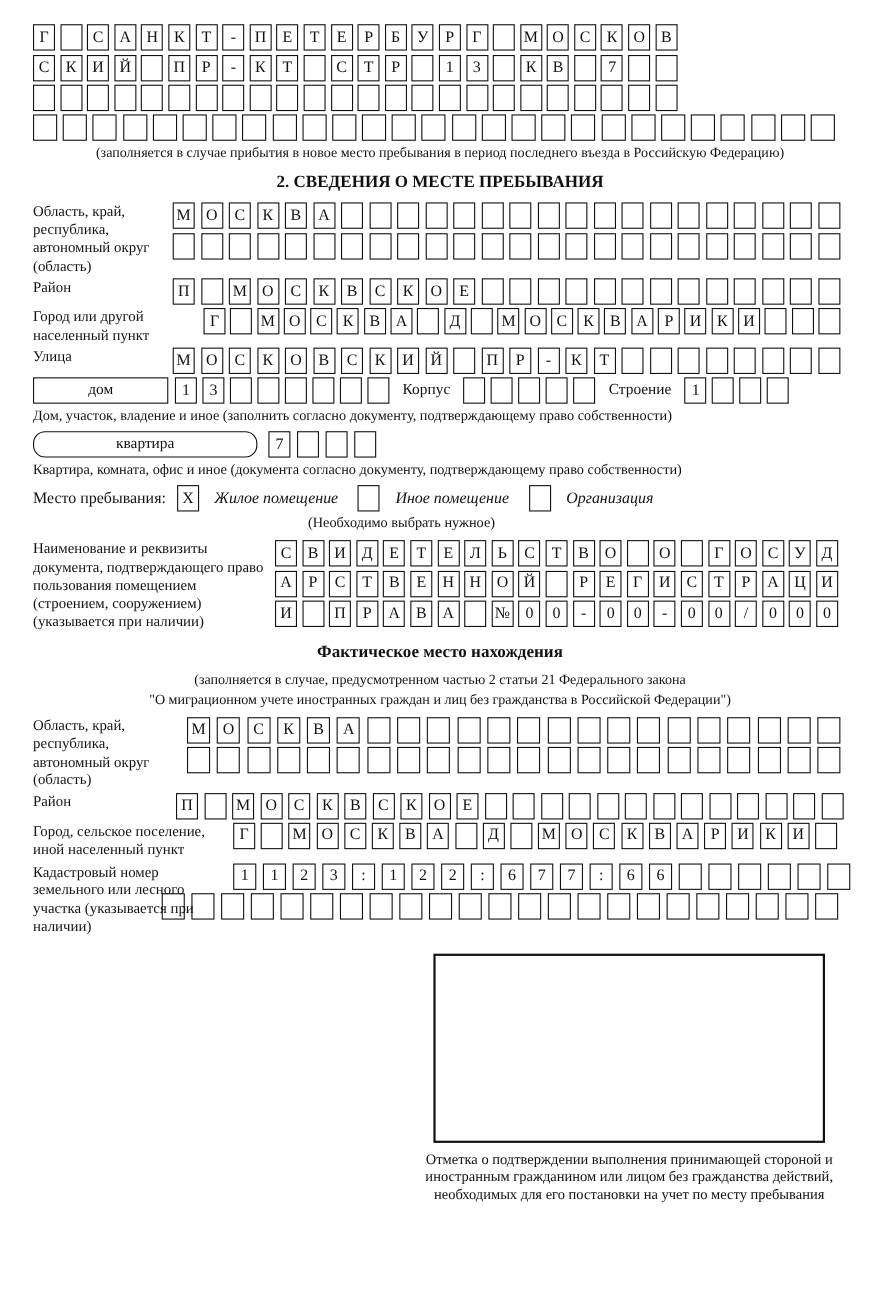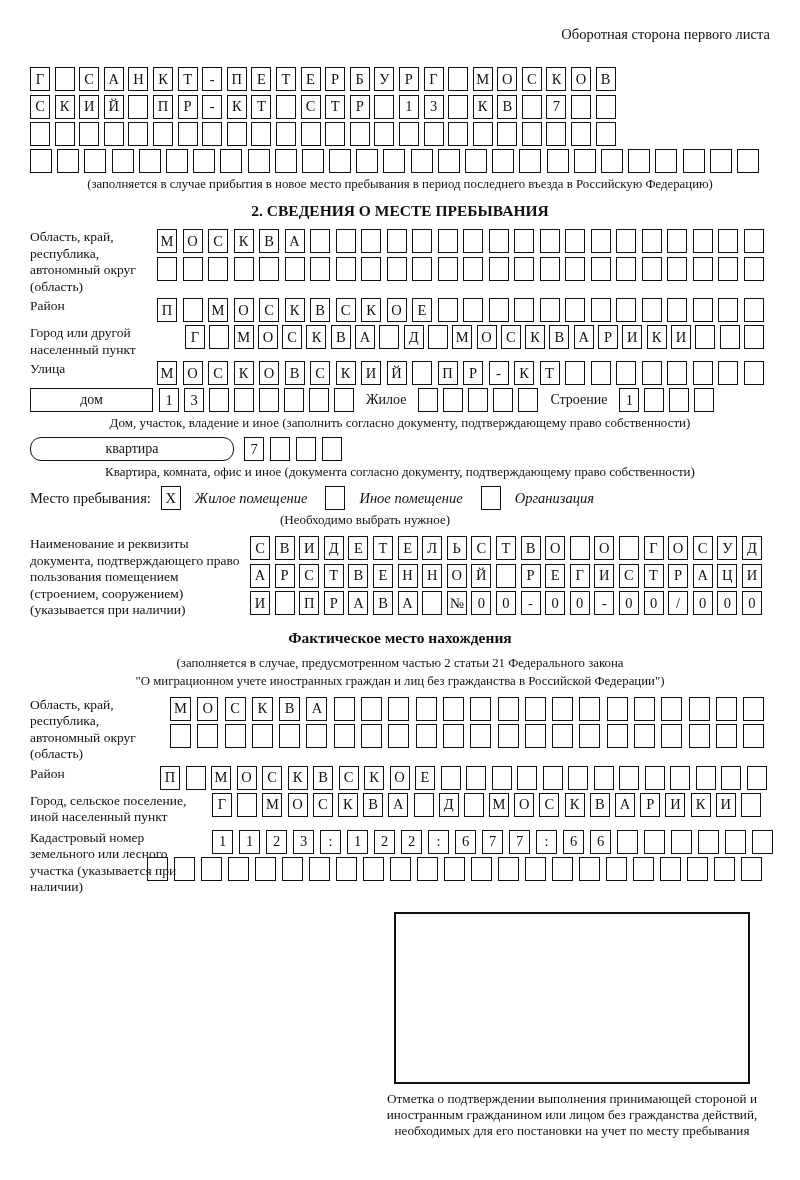--- a/index.html
+++ b/index.html
@@ -17,21 +17,21 @@
 
   .cells{display:flex;flex:none;}
   .cell{flex:none;width:20px;height:24px;border:1.5px solid #111;box-sizing:border-box;
         display:flex;align-items:center;justify-content:center;
         font-size:14.5px;background:#fff;}
   .g43{gap:4.3px;}.g46{gap:4.6px;}.g50{gap:5px;}.g52{gap:5.2px;}
   .g55{gap:5.5px;}.g60{gap:6px;}.g63{gap:6.3px;}
   .w21 .cell{width:21px;}.w22 .cell{width:22px;}
 
   .note{font-size:12.8px;text-align:center;margin:3px 0 8px 0;line-height:15px;}
-  .note-left{font-size:13px;text-align:center;margin:2px 0 7px 0;line-height:15px;}
+  .note-left{font-size:13px;text-align:left;margin:2px 0 7px 0;line-height:15px;}
   .heading{font-weight:bold;text-align:center;font-size:15.5px;margin:10px 0 9px 0;}
 
   .widebox{border:1.5px solid #111;height:24px;box-sizing:border-box;flex:none;
            display:flex;align-items:center;justify-content:center;font-size:14px;}
   .wb-house{width:123px;margin-right:6px;}
   .wb-apt{width:204px;margin-right:10px;border-radius:11px;}
   .inline-lbl{font-size:14px;line-height:24px;flex:none;padding:0 12px;}
 
   .stay{display:flex;align-items:center;font-size:14.5px;margin-top:4px;margin-bottom:2px;}
   .stay .cells{margin-left:10px;}
@@ -47,21 +47,20 @@
   .stamp-rect{margin:10px 0 0 364px;width:356px;height:172px;border:2px solid #111;box-sizing:border-box;}
   .stamp-note{margin:7px 0 16px 332px;width:420px;text-align:center;font-size:13.2px;line-height:16px;}
 
   .mb0{margin-bottom:0;}
 </style>
 </head>
 <body>
 
 <div class="page">
 
-  <div class="doc-title">Оборотная сторона первого листа</div>
 
   <div class="row">
     <div class="col">
       <div class="cells g46">
           <span class="cell">Г</span>
           <span class="cell"></span>
           <span class="cell">С</span>
           <span class="cell">А</span>
           <span class="cell">Н</span>
           <span class="cell">К</span>
@@ -324,21 +323,21 @@
     <div class="cells g50">
         <span class="cell">1</span>
         <span class="cell">3</span>
         <span class="cell"></span>
         <span class="cell"></span>
         <span class="cell"></span>
         <span class="cell"></span>
         <span class="cell"></span>
         <span class="cell"></span>
       </div>
-    <div class="inline-lbl">Жилое</div>
+    <div class="inline-lbl">Корпус</div>
     <div class="cells g50">
         <span class="cell"></span>
         <span class="cell"></span>
         <span class="cell"></span>
         <span class="cell"></span>
         <span class="cell"></span>
       </div>
     <div class="inline-lbl">Строение</div>
     <div class="cells g50">
         <span class="cell">1</span>

